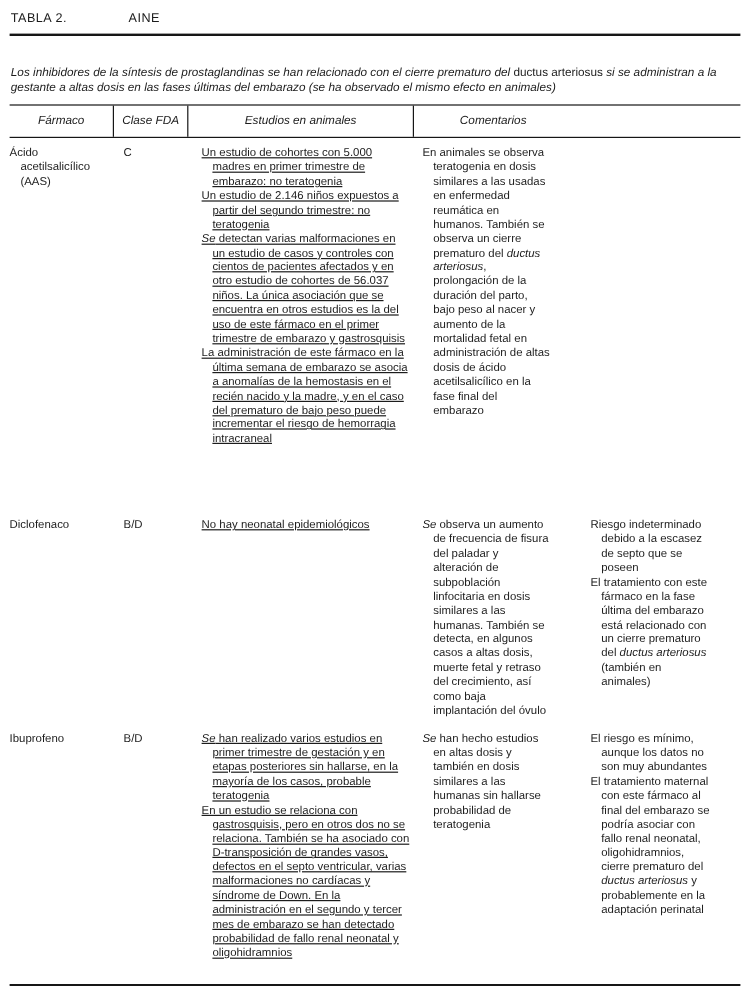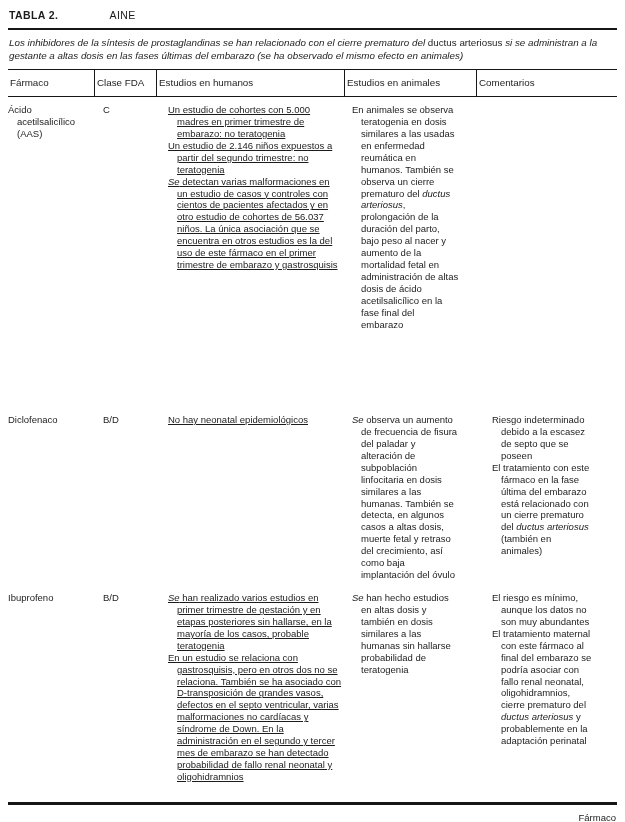--- a/index.html
+++ b/index.html
@@ -5,43 +5,43 @@
   html, body { margin: 0; padding: 0; background: #ffffff; }
   body {
     width: 625px; height: 822px;
     font-family: "Liberation Sans", sans-serif;
     color: #1c1c1c;
     -webkit-font-smoothing: antialiased;
   }
   .page { padding: 6px 8px 0 8px; }
 
   .table-title { font-size: 10.5px; letter-spacing: .4px; padding: 3px 0 7px 1px; }
-  .table-title .t-prefix { font-weight: 700; }
+  .table-title .t-prefix { font-weight: 400; }
   .table-title .t-name { font-weight: 400; margin-left: 48px; }
 
   .rule-thick { border-top: 2.5px solid #161616; }
 
   .intro {
     font-style: italic;
     font-size: 9.8px; line-height: 12.6px;
-    padding: 7px 1px 7px 1px;
+    padding: 25px 1px 7px 1px;
   }
   .intro i { font-style: normal; }
 
   .thead, .trow {
     display: grid;
     grid-template-columns: 87px 62px 188px 132px 140px;
   }
   .thead {
     border-top: 1.3px solid #161616;
     border-bottom: 1.3px solid #161616;
   }
   .thead .th {
-    font-size: 9.8px;
-    text-align: left;
+    font-style: italic; font-size: 9.8px;
+    text-align: center;
     padding: 7px 2px 8px 2px;
     border-right: 1.6px solid #161616;
   }
   .thead .th:last-child { border-right: none; }
 
   .trow { padding-top: 7px; }
   .row-aas   { min-height: 303px; }
   .row-diclo { min-height: 171px; }
   .row-ibu   { min-height: 206px; }
 
@@ -71,36 +71,36 @@
     <span class="t-name">AINE</span>
   </div>
 
   <div class="rule-thick"></div>
 
   <div class="intro">Los inhibidores de la síntesis de prostaglandinas se han relacionado con el cierre prematuro del <i>ductus arteriosus</i> si se administran a la gestante a altas dosis en las fases últimas del embarazo (se ha observado el mismo efecto en animales)</div>
 
   <div class="thead">
     <div class="th">Fármaco</div>
     <div class="th">Clase FDA</div>
-    <div class="th">Estudios en humanos</div>
     <div class="th">Estudios en animales</div>
     <div class="th">Comentarios</div>
   </div>
 
   <div class="trow row-aas">
     <div class="cell c-farmaco">
       <p>Ácido acetilsalicílico (AAS)</p>
     </div>
     <div class="cell c-clase">
       <p>C</p>
     </div>
     <div class="cell c-humanos">
       <p>Un estudio de cohortes con 5.000 madres en primer trimestre de embarazo: no teratogenia</p>
       <p>Un estudio de 2.146 niños expuestos a partir del segundo trimestre: no teratogenia</p>
       <p><i>Se</i> detectan varias malformaciones en un estudio de casos y controles con cientos de pacientes afectados y en otro estudio de cohortes de 56.037 niños. La única asociación que se encuentra en otros estudios es la del uso de este fármaco en el primer trimestre de embarazo y gastrosquisis</p>
+      <p>La administración de este fármaco en la última semana de embarazo se asocia a anomalías de la hemostasis en el recién nacido y la madre, y en el caso del prematuro de bajo peso puede incrementar el riesgo de hemorragia intracraneal</p>
     </div>
     <div class="cell c-animales">
       <p>En animales se observa teratogenia en dosis similares a las usadas en enfermedad reumática en humanos. También se observa un cierre prematuro del <i>ductus arteriosus</i>, prolongación de la duración del parto, bajo peso al nacer y aumento de la mortalidad fetal en administración de altas dosis de ácido acetilsalicílico en la fase final del embarazo</p>
     </div>
   </div>
 
   <div class="trow row-diclo">
     <div class="cell c-farmaco">
       <p>Diclofenaco</p>
     </div>

